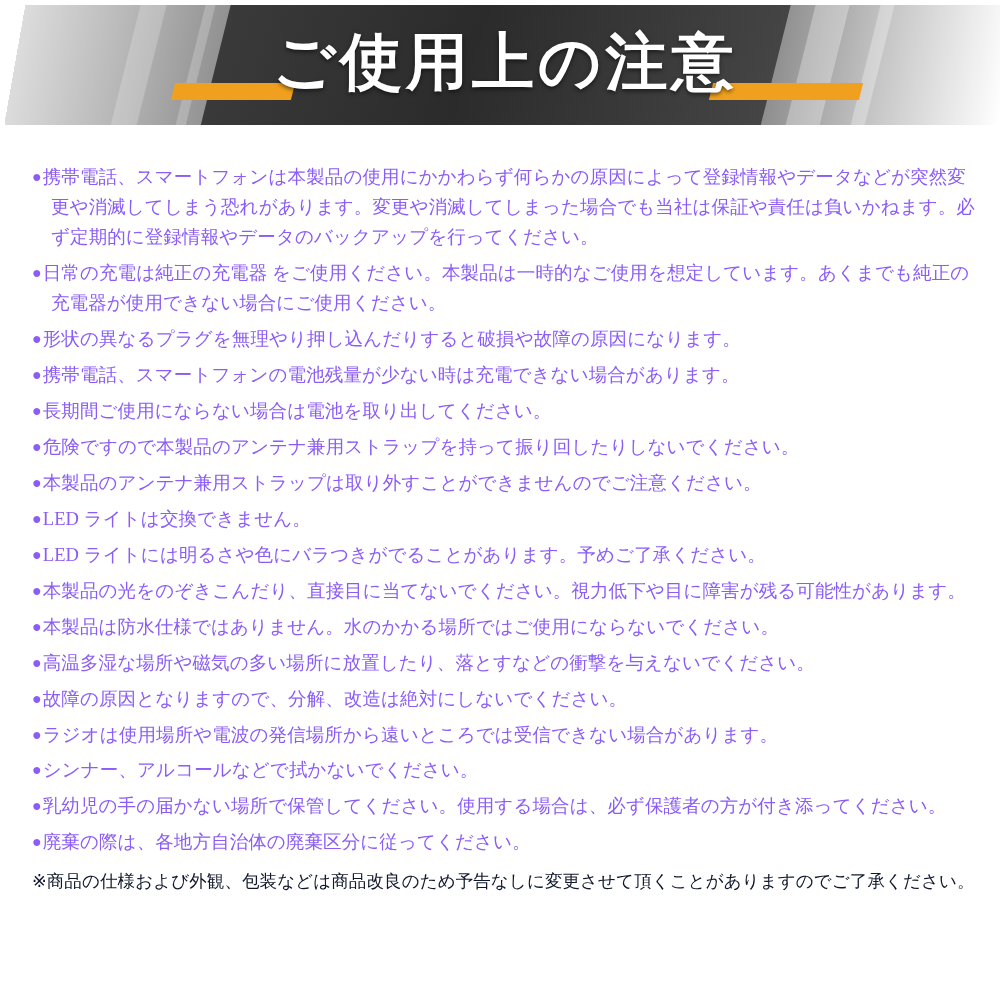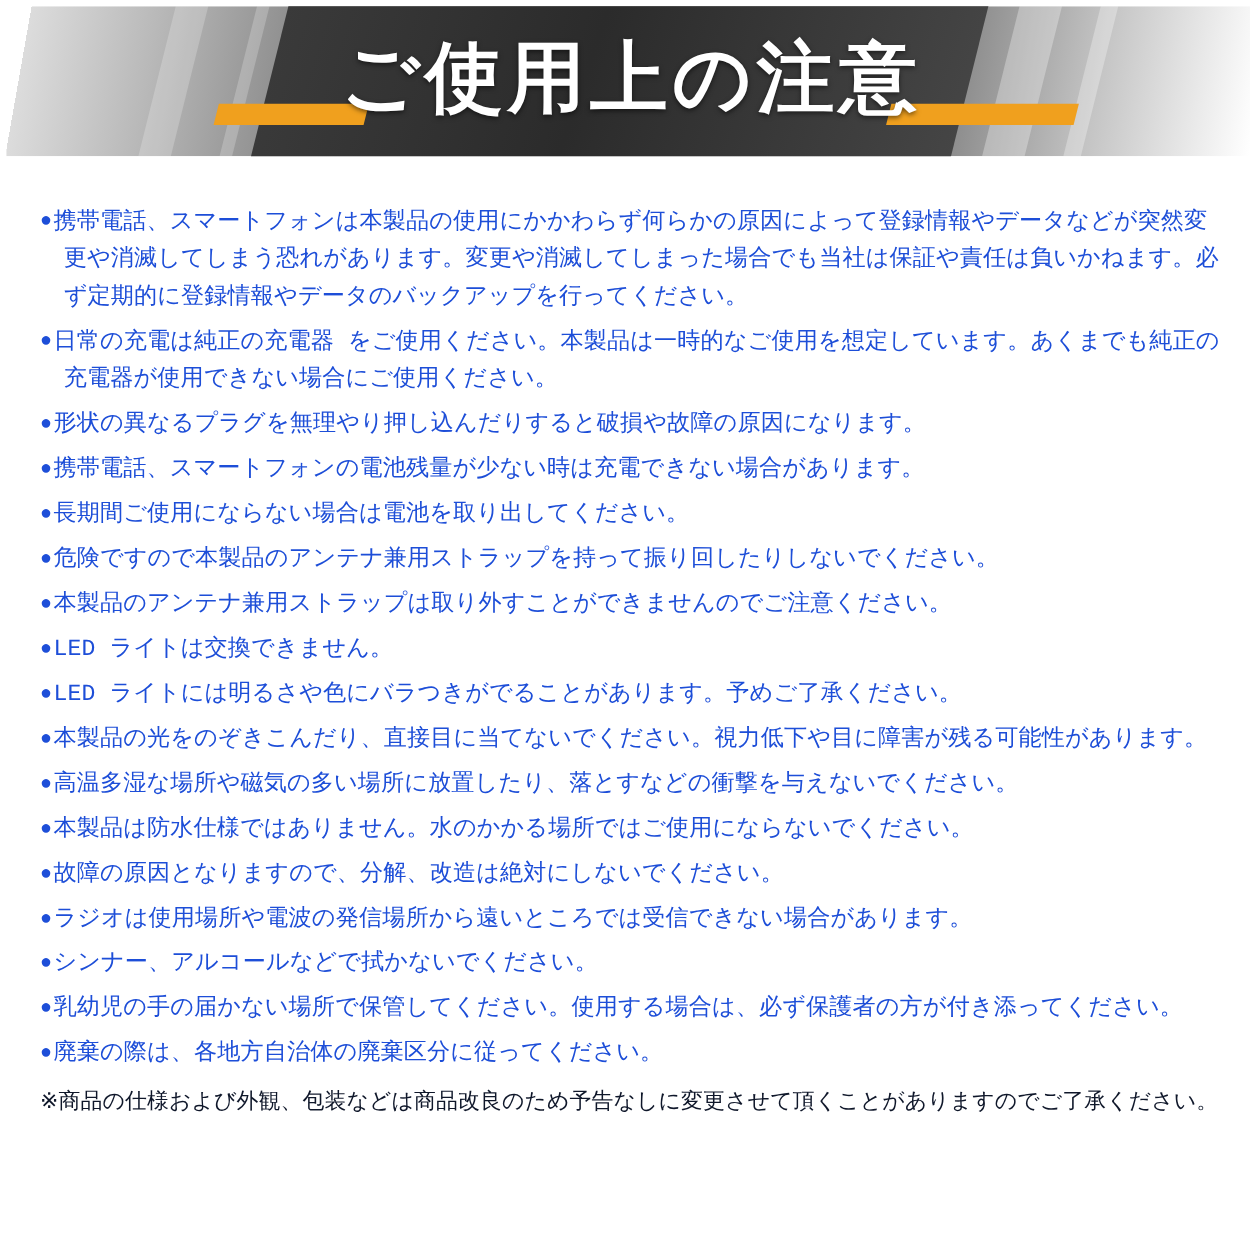--- a/index.html
+++ b/index.html
@@ -108,24 +108,24 @@
   }
 
   .notice-list {
     list-style: none;
     margin: 0;
     padding: 0;
   }
 
   .notice-item {
     position: relative;
-    font-family: Liberation Mono, monospace;
+    font-family: Liberation Serif, serif;
     font-size: 18.5px;
     line-height: 1.62;
-    color: #1d4ed8;
+    color: #8b5cf6;
     margin-bottom: 6px;
     padding-left: 19px;
     text-indent: -19px;
     letter-spacing: 0.1px;
   }
   .notice-item .bullet {
     font-size: 16px;
     vertical-align: 1px;
     margin-right: 1px;
   }
@@ -163,22 +163,22 @@
       <li class="notice-item"><span class="bullet">●</span><span>携帯電話、スマートフォンは本製品の使用にかかわらず何らかの原因によって登録情報やデータなどが突然変更や消滅してしまう恐れがあります。変更や消滅してしまった場合でも当社は保証や責任は負いかねます。必ず定期的に登録情報やデータのバックアップを行ってください。</span></li>
       <li class="notice-item"><span class="bullet">●</span><span>日常の充電は純正の充電器 をご使用ください。本製品は一時的なご使用を想定しています。あくまでも純正の充電器が使用できない場合にご使用ください。</span></li>
       <li class="notice-item"><span class="bullet">●</span><span>形状の異なるプラグを無理やり押し込んだりすると破損や故障の原因になります。</span></li>
       <li class="notice-item"><span class="bullet">●</span><span>携帯電話、スマートフォンの電池残量が少ない時は充電できない場合があります。</span></li>
       <li class="notice-item"><span class="bullet">●</span><span>長期間ご使用にならない場合は電池を取り出してください。</span></li>
       <li class="notice-item"><span class="bullet">●</span><span>危険ですので本製品のアンテナ兼用ストラップを持って振り回したりしないでください。</span></li>
       <li class="notice-item"><span class="bullet">●</span><span>本製品のアンテナ兼用ストラップは取り外すことができませんのでご注意ください。</span></li>
       <li class="notice-item"><span class="bullet">●</span><span>LED ライトは交換できません。</span></li>
       <li class="notice-item"><span class="bullet">●</span><span>LED ライトには明るさや色にバラつきがでることがあります。予めご了承ください。</span></li>
       <li class="notice-item"><span class="bullet">●</span><span>本製品の光をのぞきこんだり、直接目に当てないでください。視力低下や目に障害が残る可能性があります。</span></li>
+      <li class="notice-item"><span class="bullet">●</span><span>本製品は防水仕様ではありません。水のかかる場所ではご使用にならないでください。</span></li>
       <li class="notice-item"><span class="bullet">●</span><span>高温多湿な場所や磁気の多い場所に放置したり、落とすなどの衝撃を与えないでください。</span></li>
-      <li class="notice-item"><span class="bullet">●</span><span>本製品は防水仕様ではありません。水のかかる場所ではご使用にならないでください。</span></li>
       <li class="notice-item"><span class="bullet">●</span><span>故障の原因となりますので、分解、改造は絶対にしないでください。</span></li>
       <li class="notice-item"><span class="bullet">●</span><span>ラジオは使用場所や電波の発信場所から遠いところでは受信できない場合があります。</span></li>
       <li class="notice-item"><span class="bullet">●</span><span>シンナー、アルコールなどで拭かないでください。</span></li>
       <li class="notice-item"><span class="bullet">●</span><span>乳幼児の手の届かない場所で保管してください。使用する場合は、必ず保護者の方が付き添ってください。</span></li>
       <li class="notice-item"><span class="bullet">●</span><span>廃棄の際は、各地方自治体の廃棄区分に従ってください。</span></li>
     </ul>
 
     <div class="footnote">※商品の仕様および外観、包装などは商品改良のため予告なしに変更させて頂くことがありますのでご了承ください。</div>
   </div>
 

